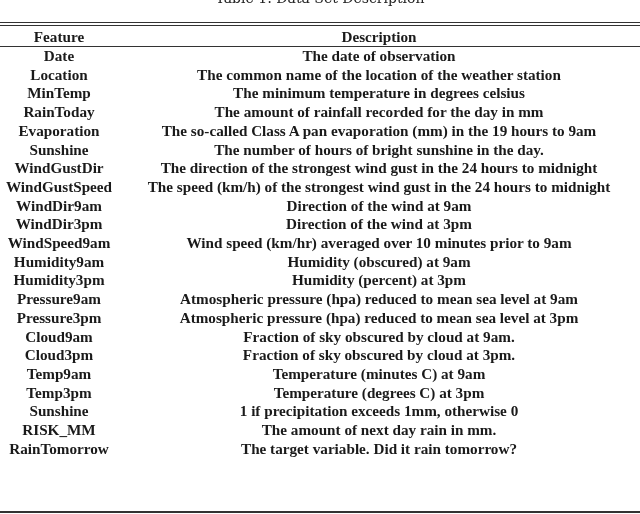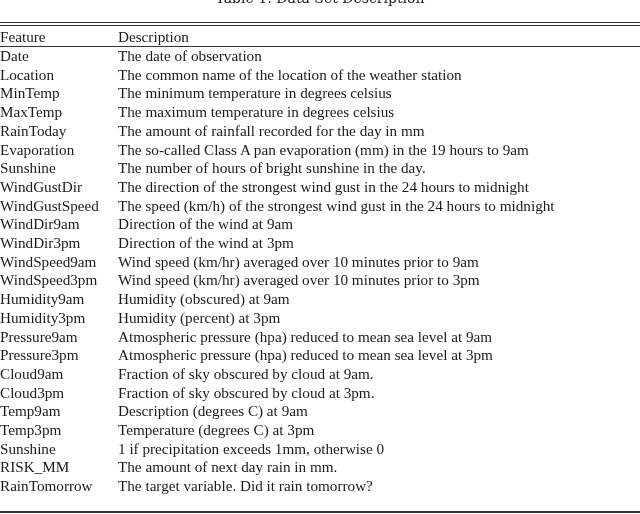--- a/index.html
+++ b/index.html
@@ -3,21 +3,21 @@
 <meta charset="utf-8">
 <style>
   html, body { margin:0; padding:0; background:#ffffff; }
   body { width:640px; height:514px; overflow:hidden; position:relative;
          font-family: "DejaVu Serif", "Liberation Serif", serif; color:#1a1a1a; }
   .caption { position:absolute; left:0; width:640px; top:-10px; text-align:center;
              font-size:14px; line-height:16px; color:#222; }
   .rule { position:absolute; left:0; width:640px; background:#333; }
   table { position:absolute; left:0; top:27px; width:640px; border-collapse:collapse;
           font-family: "Liberation Serif", "DejaVu Serif", serif; font-size:15.2px; }
-  td, th { padding:0; text-align:left; font-weight:normal; white-space:nowrap; line-height:18.7px; height:18.7px; }
+  td, th { padding:0; text-align:center; font-weight:bold; white-space:nowrap; line-height:18.7px; height:18.7px; }
   th { height:19px; line-height:19px; }
   td.feat, th.feat { width:118px; }
   thead tr { border-bottom:1.3px solid #333; }
 </style>
 </head>
 <body>
 
 <div class="caption">Table 1: Data Set Description</div>
 
 <div class="rule" style="top:22px;height:1.3px;"></div>
@@ -35,24 +35,20 @@
         <td class="feat">Date</td>
         <td>The date of observation</td>
       </tr>
       <tr>
         <td class="feat">Location</td>
         <td>The common name of the location of the weather station</td>
       </tr>
       <tr>
         <td class="feat">MinTemp</td>
         <td>The minimum temperature in degrees celsius</td>
-      </tr>
-      <tr>
-        <td class="feat">MaxTemp</td>
-        <td>The maximum temperature in degrees celsius</td>
       </tr>
       <tr>
         <td class="feat">RainToday</td>
         <td>The amount of rainfall recorded for the day in mm</td>
       </tr>
       <tr>
         <td class="feat">Evaporation</td>
         <td>The so-called Class A pan evaporation (mm) in the 19 hours to 9am</td>
       </tr>
       <tr>
@@ -73,24 +69,20 @@
       </tr>
       <tr>
         <td class="feat">WindDir3pm</td>
         <td>Direction of the wind at 3pm</td>
       </tr>
       <tr>
         <td class="feat">WindSpeed9am</td>
         <td>Wind speed (km/hr) averaged over 10 minutes prior to 9am</td>
       </tr>
       <tr>
-        <td class="feat">WindSpeed3pm</td>
-        <td>Wind speed (km/hr) averaged over 10 minutes prior to 3pm</td>
-      </tr>
-      <tr>
         <td class="feat">Humidity9am</td>
         <td>Humidity (obscured) at 9am</td>
       </tr>
       <tr>
         <td class="feat">Humidity3pm</td>
         <td>Humidity (percent) at 3pm</td>
       </tr>
       <tr>
         <td class="feat">Pressure9am</td>
         <td>Atmospheric pressure (hpa) reduced to mean sea level at 9am</td>
@@ -102,21 +94,21 @@
       <tr>
         <td class="feat">Cloud9am</td>
         <td>Fraction of sky obscured by cloud at 9am.</td>
       </tr>
       <tr>
         <td class="feat">Cloud3pm</td>
         <td>Fraction of sky obscured by cloud at 3pm.</td>
       </tr>
       <tr>
         <td class="feat">Temp9am</td>
-        <td>Description (degrees C) at 9am</td>
+        <td>Temperature (minutes C) at 9am</td>
       </tr>
       <tr>
         <td class="feat">Temp3pm</td>
         <td>Temperature (degrees C) at 3pm</td>
       </tr>
       <tr>
         <td class="feat">Sunshine</td>
         <td>1 if precipitation exceeds 1mm, otherwise 0</td>
       </tr>
       <tr>

